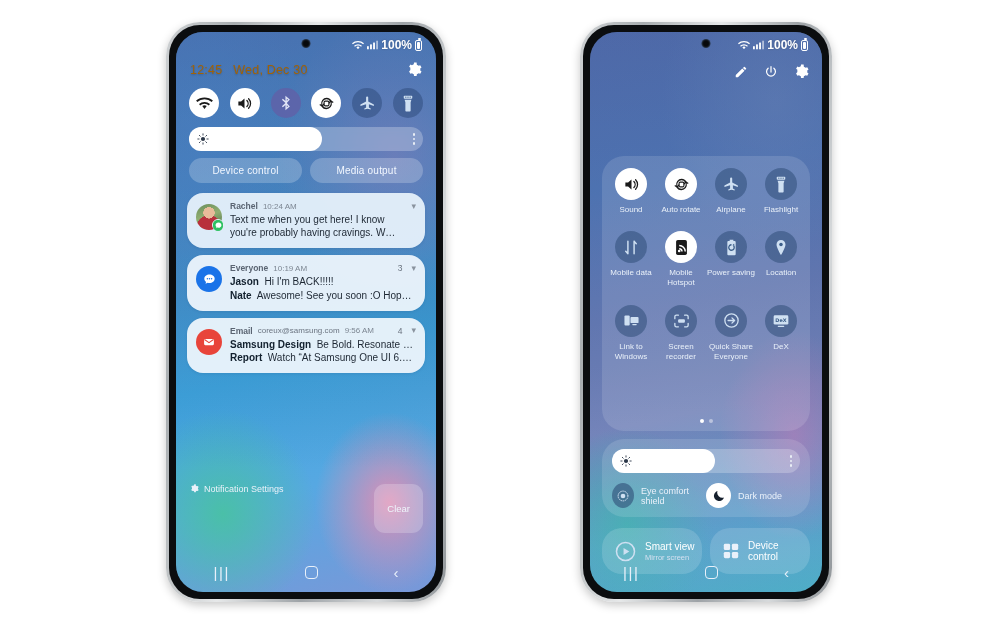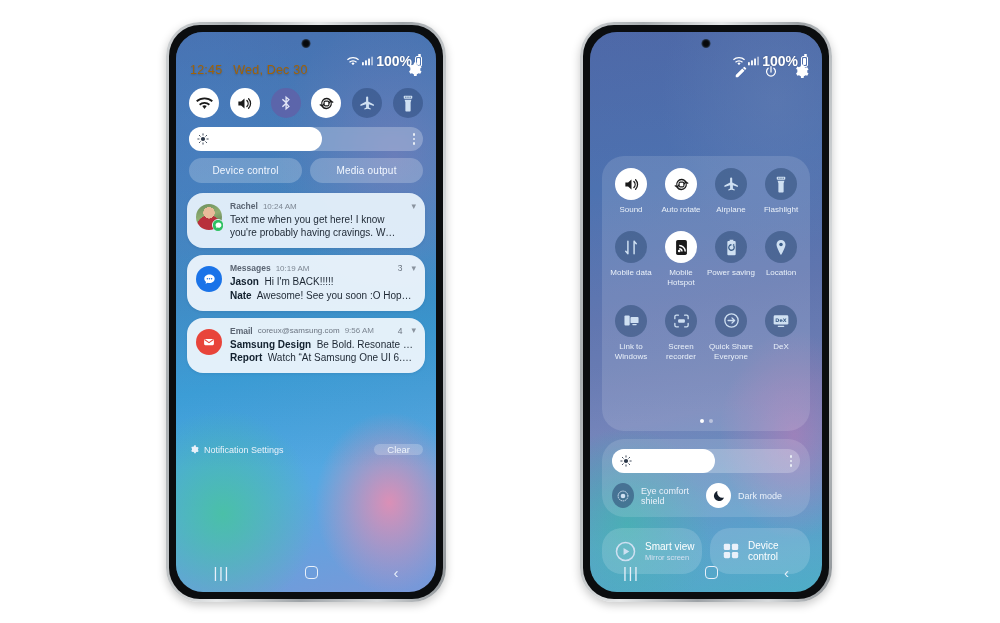--- a/index.html
+++ b/index.html
@@ -55,23 +55,23 @@
   .scrim-r { position: absolute; inset: 0; background: linear-gradient(180deg, rgba(30,40,86,.26) 0%, rgba(30,40,86,.16) 60%, rgba(30,40,86,.02) 92%); }
 
   .punchhole {
     position: absolute; left: 50%; transform: translateX(-50%);
     top: 7px; width: 9px; height: 9px; border-radius: 50%;
     background: #07090c; box-shadow: inset 0 0 2px rgba(120,160,220,.8);
   }
 
   
   .statusbar {
-    position: absolute; top: 21px; right: 14px;
+    position: absolute; top: 6px; right: 14px;
     display: flex; align-items: center; gap: 3px;
-    color: #fff; font-size: 14px; font-weight: bold;
+    color: #fff; font-size: 12px; font-weight: bold;
     text-shadow: 0 0 2px rgba(0,0,0,.25);
   }
   .sb-icon { display: inline-flex; align-items: center; }
   .batt { width: 7px; height: 11px; border: 1.2px solid #fff; border-radius: 2px; position: relative; }
   .batt:before { content:''; position:absolute; top:-2.4px; left:1.6px; width:3px; height:1.6px; background:#fff; border-radius:1px; }
   .batt:after { content:''; position:absolute; inset:1px; background:#fff; border-radius:1px; }
 
   
   .qs-header {
     position: absolute; top: 30px; left: 14px; right: 14px;
@@ -155,21 +155,21 @@
   .n-line { font-size: 10px; color: #1d2733; line-height: 1.32; white-space: nowrap; overflow: hidden; text-overflow: ellipsis; }
   .n-sender { font-weight: bold; color: #12202e; }
 
   .notif-foot {
     position: absolute; left: 14px; right: 13px; top: 412px;
     display: flex; align-items: center; justify-content: space-between;
   }
   .nf-left { display: flex; align-items: center; gap: 5px; color: #eaf1fa; font-size: 9px; }
   .clear-btn {
     background: rgba(255,255,255,.22); color: #eef4fb;
-    font-size: 9.5px; border-radius: 11px; padding: 0 13px;
+    font-size: 9.5px; border-radius: 11px; padding: 19px 13px; margin-top: 40px;
   }
 
   
   .r-header {
     position: absolute; top: 32px; right: 13px;
     display: flex; align-items: center; gap: 16px; color: #fff;
   }
   .big-row { position: absolute; top: 66px; left: 12px; right: 12px; display: flex; gap: 8px; }
   .big-tile {
     flex: 1; height: 49px; border-radius: 22px;
@@ -372,21 +372,21 @@
                     <path d="M10 3.4c-3.8 0-6.9 2.5-6.9 5.6 0 1.7.9 3.2 2.3 4.2l-.7 2.6 2.9-1.4c.75.2 1.55.3 2.4.3 3.8 0 6.9-2.5 6.9-5.7S13.8 3.4 10 3.4z" fill="#fff"></path>
                     <g fill="#1a73e8">
                       <circle cx="7.2" cy="9" r=".95"></circle>
                       <circle cx="10" cy="9" r=".95"></circle>
                       <circle cx="12.8" cy="9" r=".95"></circle>
                     </g>
                   </svg>
               </div>
               <div class="n-body">
                 <div class="n-head">
-                  <span class="n-app">Messages</span>
+                  <span class="n-app">Everyone</span>
                   <span class="n-time">10:19 AM</span>
                   <span class="n-count">3</span>
                   <span class="n-chev">▾</span>
                 </div>
                 <div class="n-line"><span class="n-sender">Jason</span>&nbsp; <span>Hi I'm BACK!!!!!</span></div>
                 <div class="n-line"><span class="n-sender">Nate</span>&nbsp; <span>Awesome! See you soon :O Hop…</span></div>
               </div>
             </div>
 
             <div class="notif">

